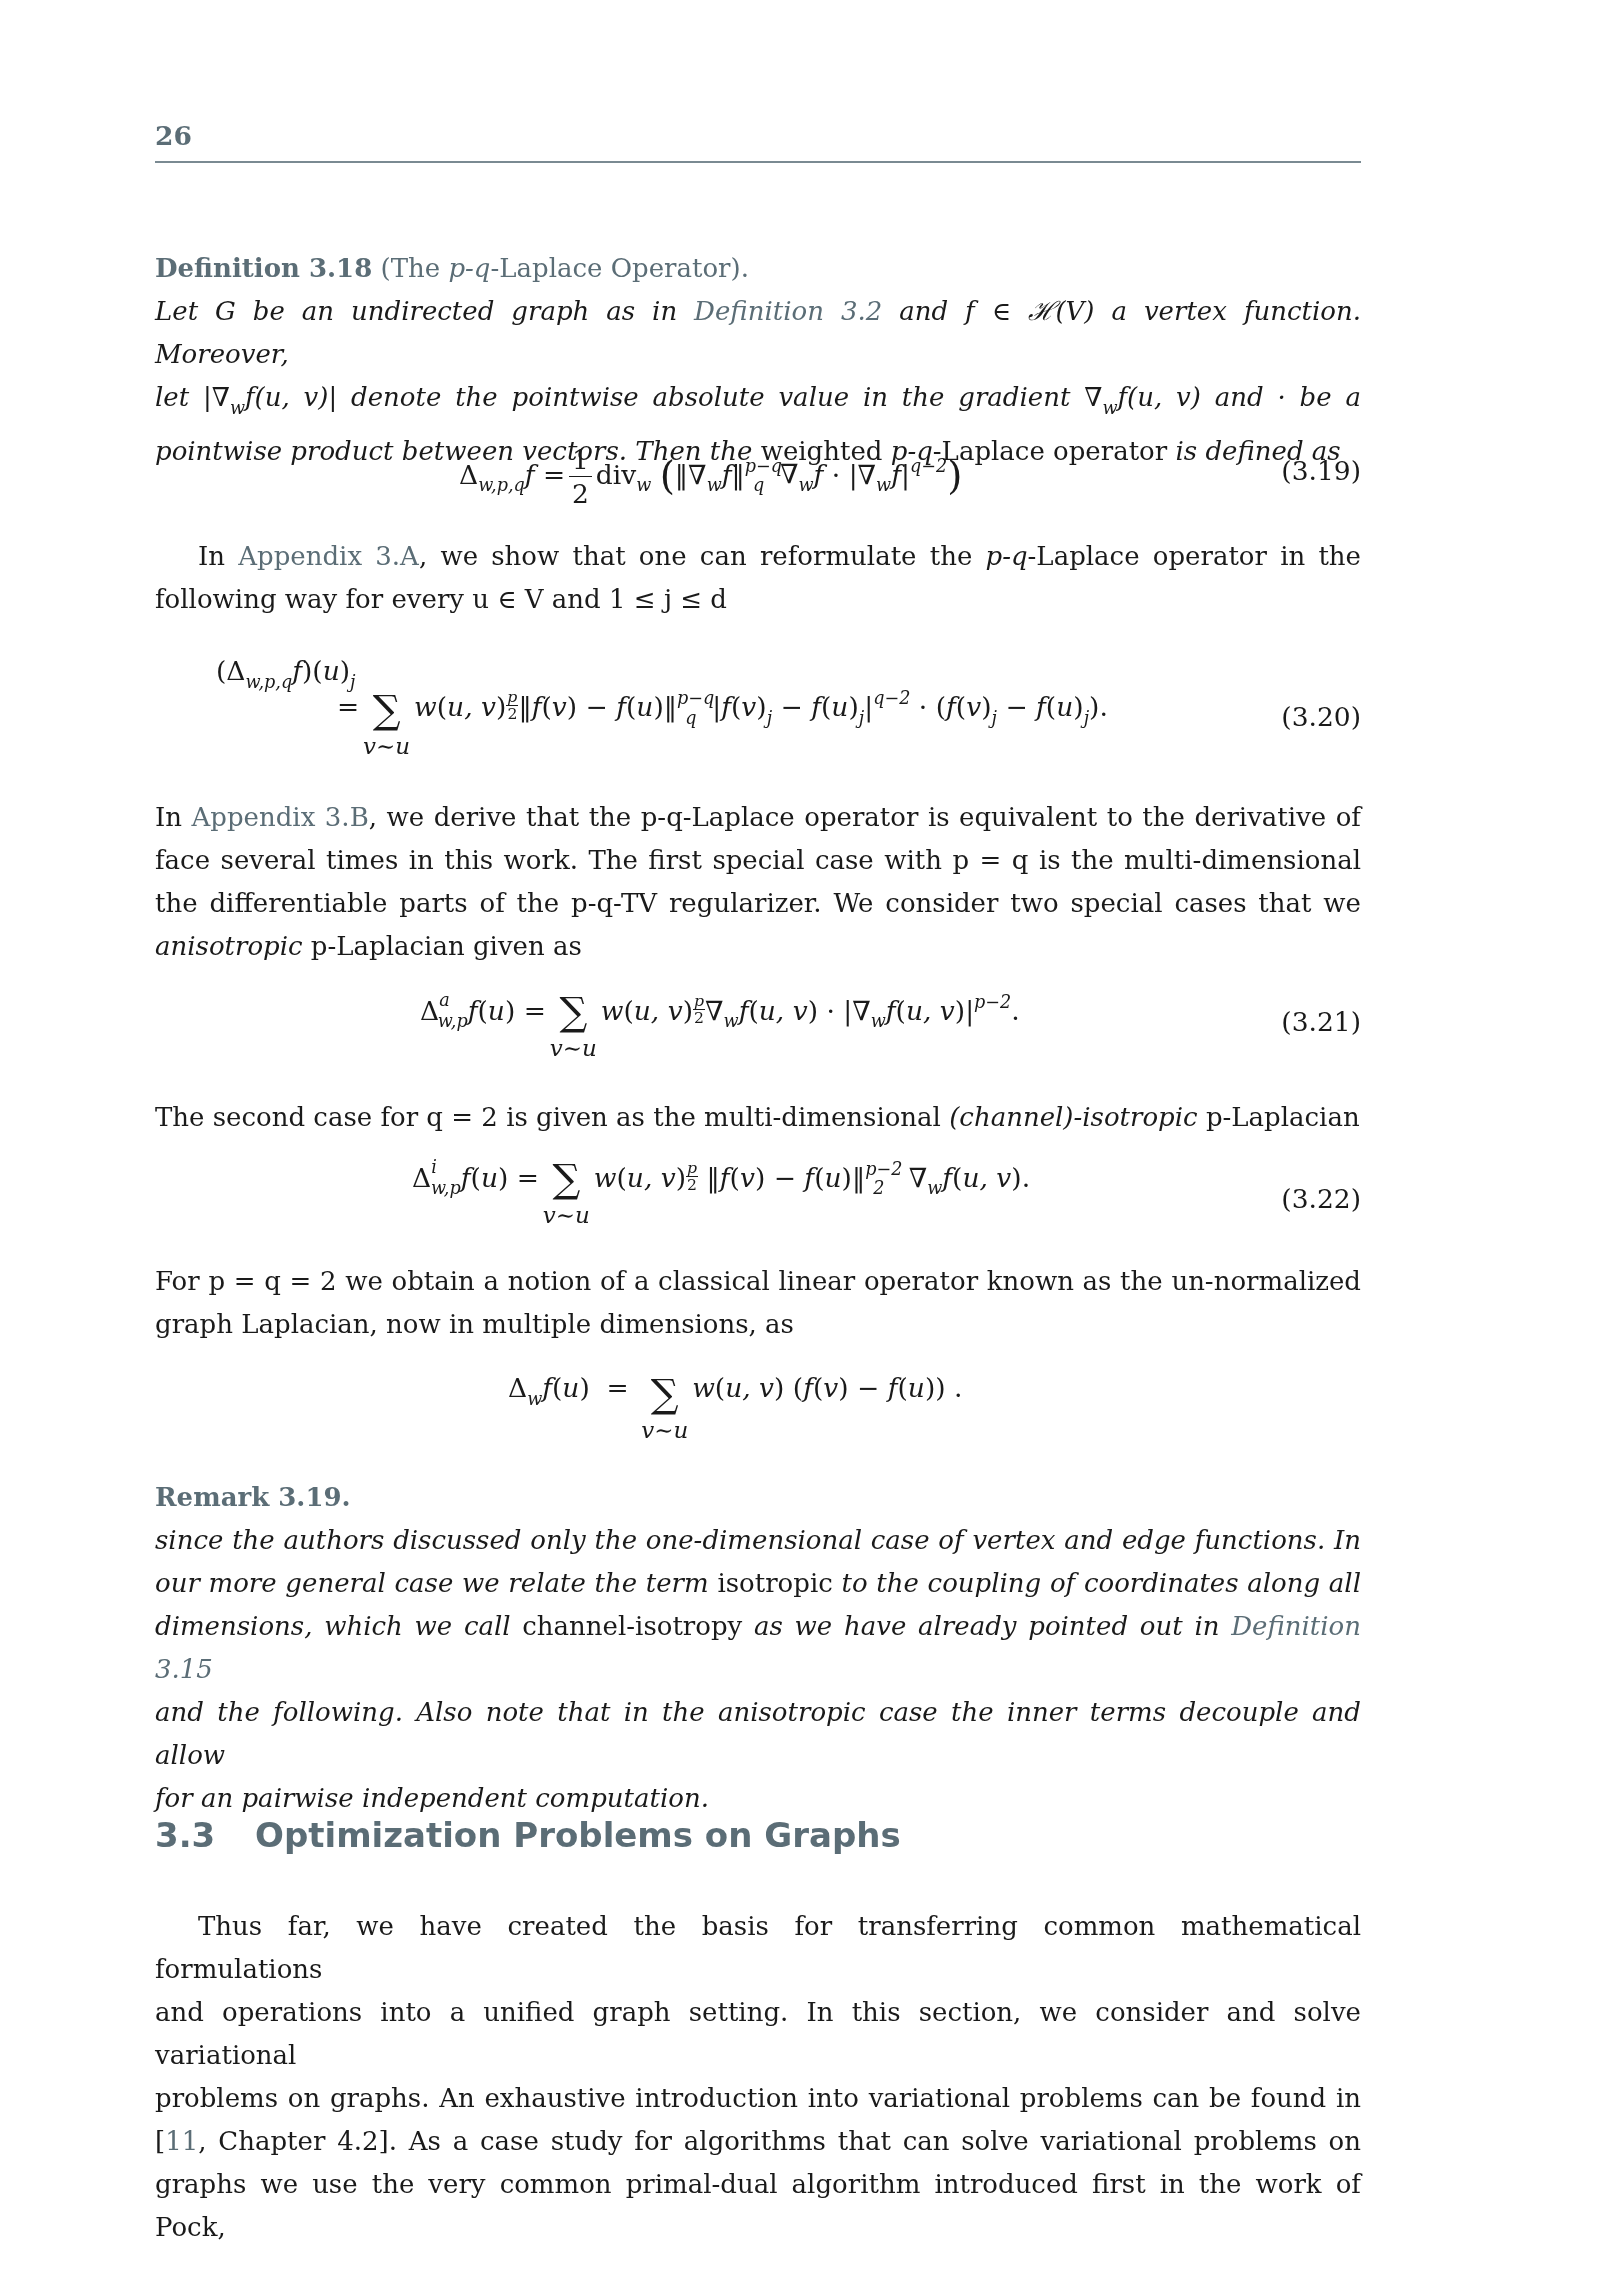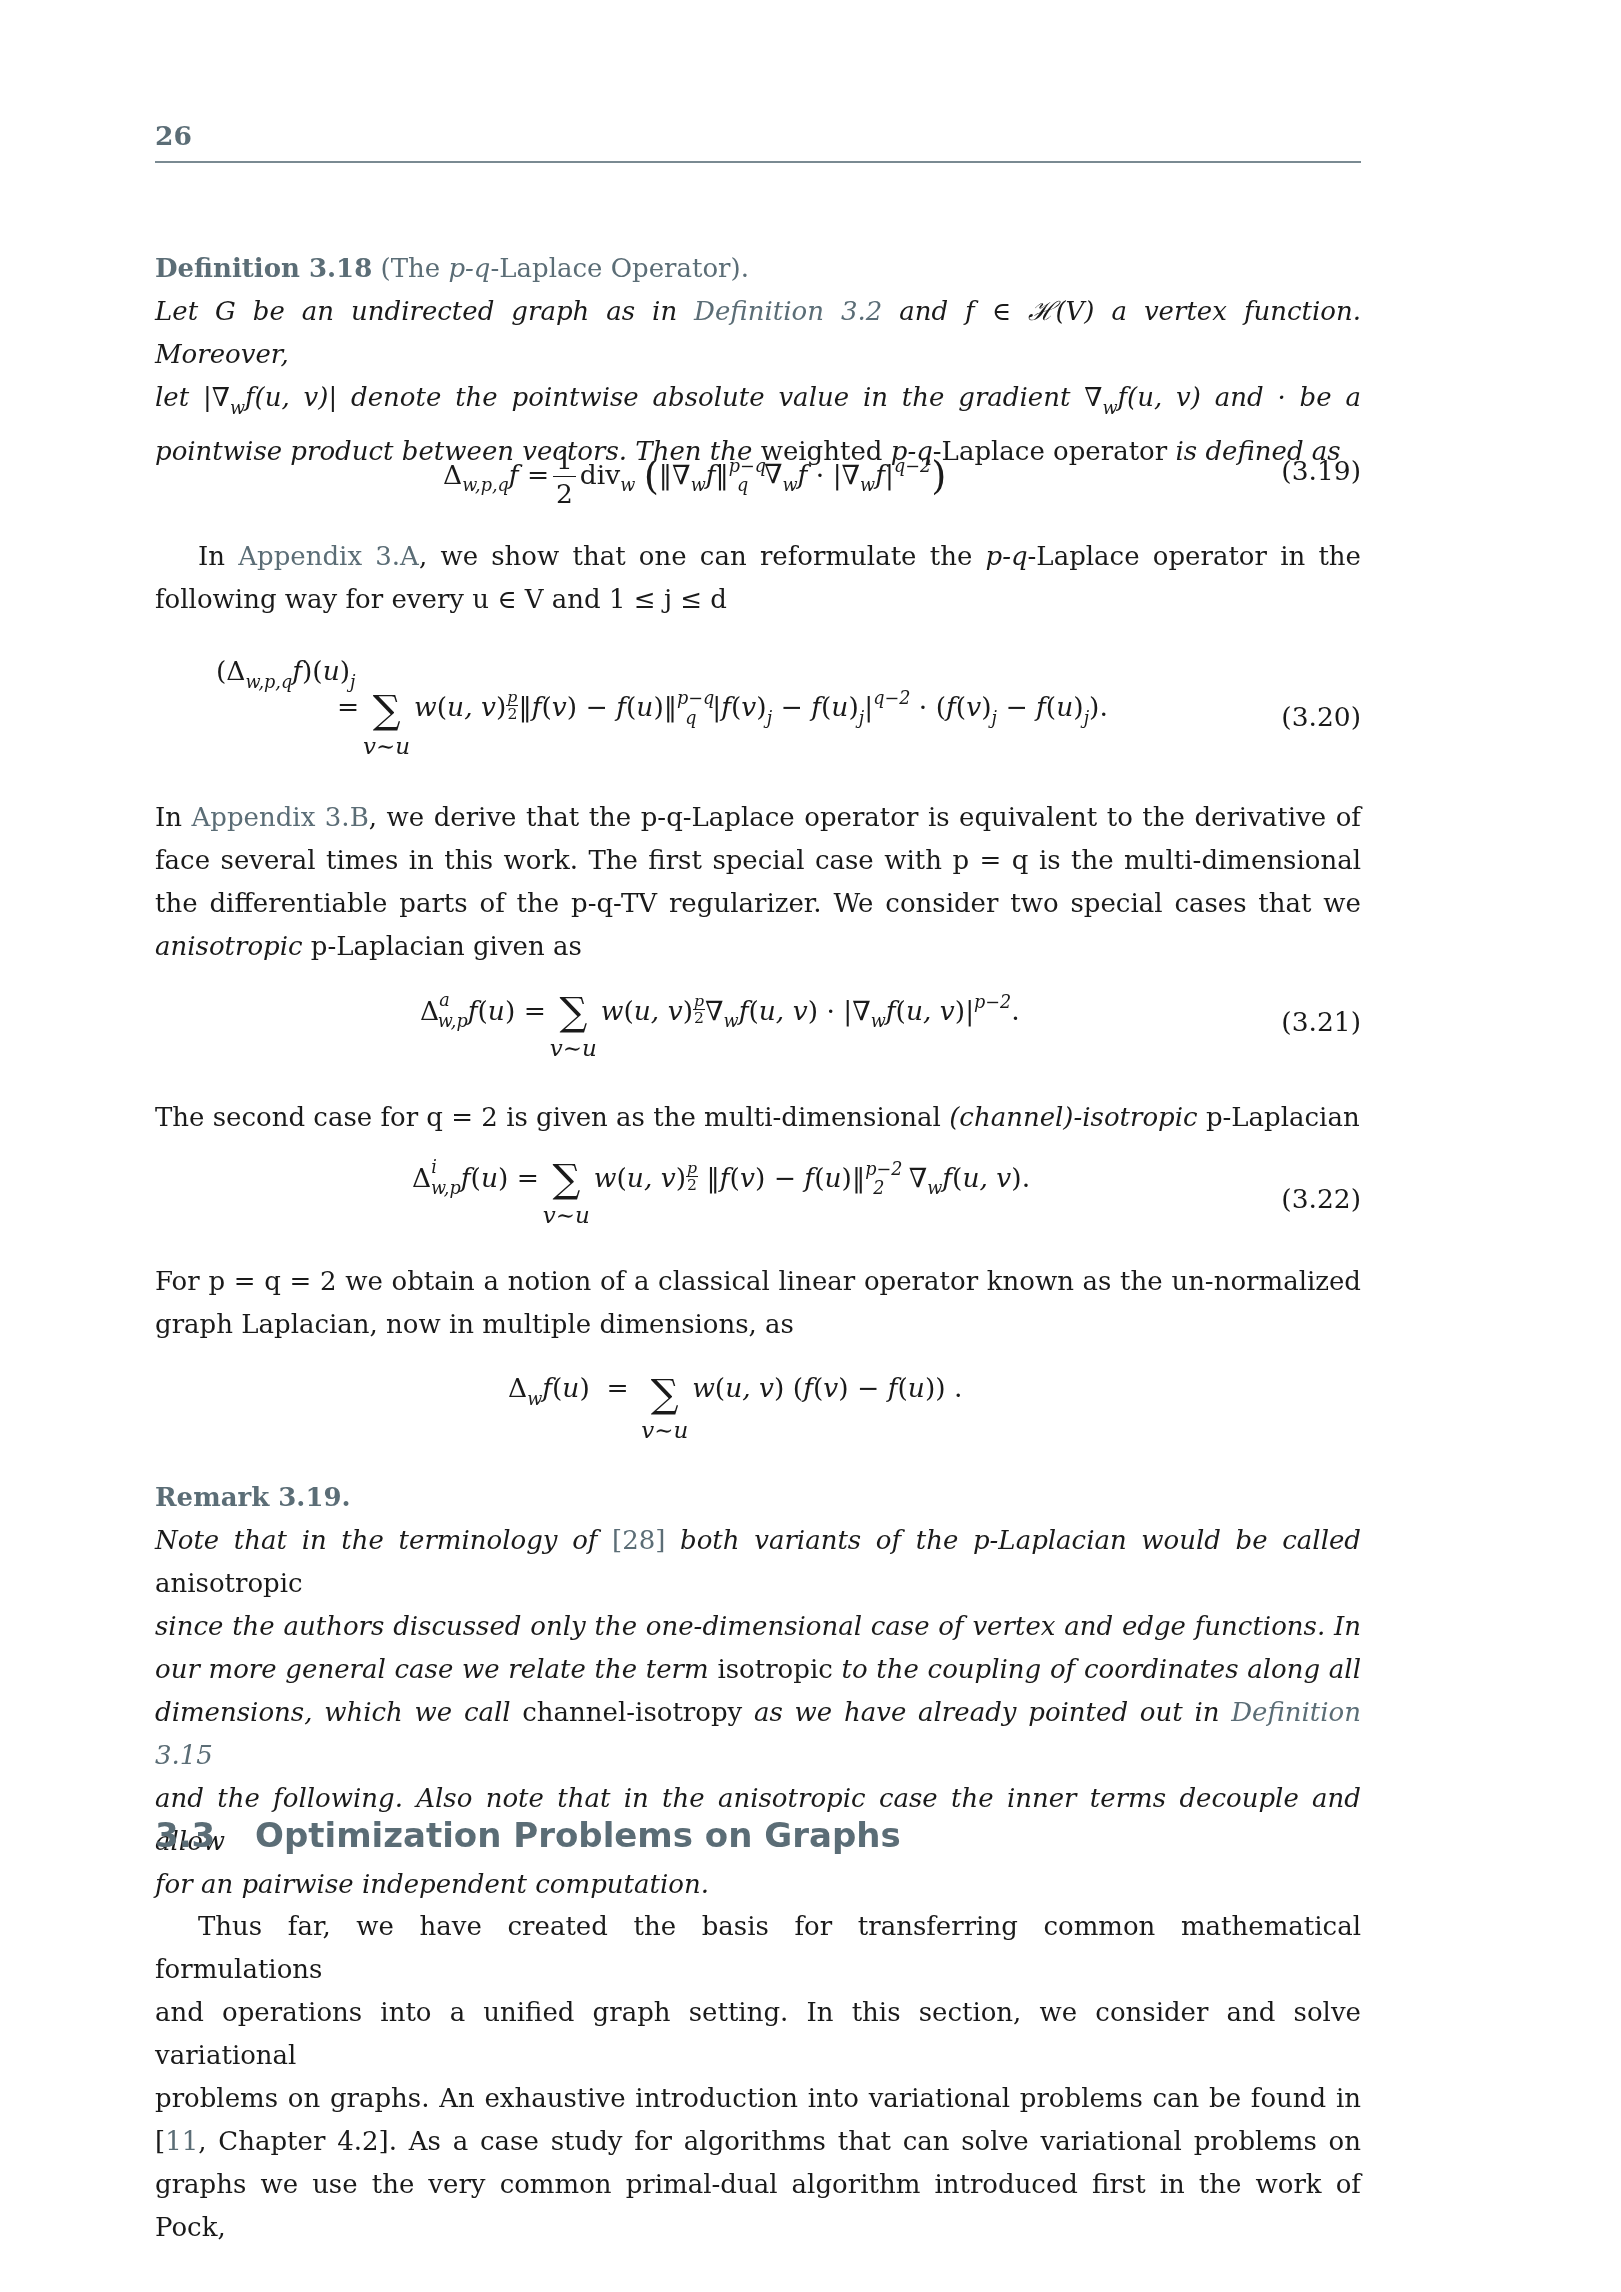--- a/index.html
+++ b/index.html
@@ -60,21 +60,21 @@
     </div>
     <div class="it" style="text-align:justify; text-align-last:justify;">
       <span>let |∇</span><span class="dn">w</span><span>f(u, v)| denote the pointwise absolute value in the gradient ∇</span><span class="dn">w</span><span>f(u, v) and · be a</span>
     </div>
     <div>
       <span class="it">pointwise product between vectors. Then the </span><span>weighted </span><span class="it">p-q</span><span>-Laplace operator</span><span class="it"> is defined as</span>
     </div>
   </div>
 
   <div class="eq" style="top:437px; height:78px;">
-    <div class="body" style="left:288px; top:5.9px;">
+    <div class="body" style="left:304px; top:5.9px;">
       <span class="rm">Δ</span><span class="dn">w,p,q</span>f <span class="rm">=</span><span class="frac">
           <span class="n">1</span>
           <span class="d">2</span>
         </span><span class="rm">div</span><span class="dn">w</span> <span class="big">(</span><span class="rm">‖∇</span><span class="dn">w</span>f<span class="rm">‖</span><span class="up">p−q</span><span class="dn" style="margin-left:-29px;">q</span><span class="rm" style="margin-left:15.7px;">∇</span><span class="dn">w</span>f <span class="rm">·</span> <span class="rm">|∇</span><span class="dn">w</span>f<span class="rm">|</span><span class="up">q−2</span><span class="big">)</span>
     </div>
     <span class="num" style="top:17.6px;">(3.19)</span>
   </div>
 
   <div class="block text" style="top:535px;">
     <div style="text-indent:43px; text-align-last:justify;">
@@ -147,23 +147,20 @@
     <div class="body" style="left:353px; top:0;">
       <span class="rm">Δ</span><span class="dn">w</span>f<span class="rm">(</span>u<span class="rm">) &nbsp;= </span><span class="sum">
           <span class="sig">∑</span>
           <span class="lim">v∼u</span>
         </span>w<span class="rm">(</span>u, v<span class="rm">) (</span>f<span class="rm">(</span>v<span class="rm">) −</span> f<span class="rm">(</span>u<span class="rm">)) .</span>
     </div>
   </div>
 
   <div class="block text" style="top:1476px;">
     <div class="bold accent">Remark 3.19.</div>
-    <div class="it" style="text-align-last:justify;">
-      <span>Note that in the terminology of </span><a class="link rm">[28]</a><span> both variants of the p-Laplacian would be called </span><span class="rm">anisotropic</span>
-    </div>
     <div class="it" style="text-align-last:justify;">since the authors discussed only the one-dimensional case of vertex and edge functions.  In</div>
     <div class="it" style="text-align-last:justify;">
       <span>our more general case we relate the term </span><span class="rm">isotropic</span><span> to the coupling of coordinates along all</span>
     </div>
     <div class="it" style="text-align-last:justify;">
       <span>dimensions, which we call </span><span class="rm">channel-isotropy</span><span> as we have already pointed out in </span><a class="link">Definition 3.15</a>
     </div>
     <div class="it" style="text-align-last:justify;">and the following.  Also note that in the anisotropic case the inner terms decouple and allow</div>
     <div class="it">for an pairwise independent computation.</div>
   </div>

